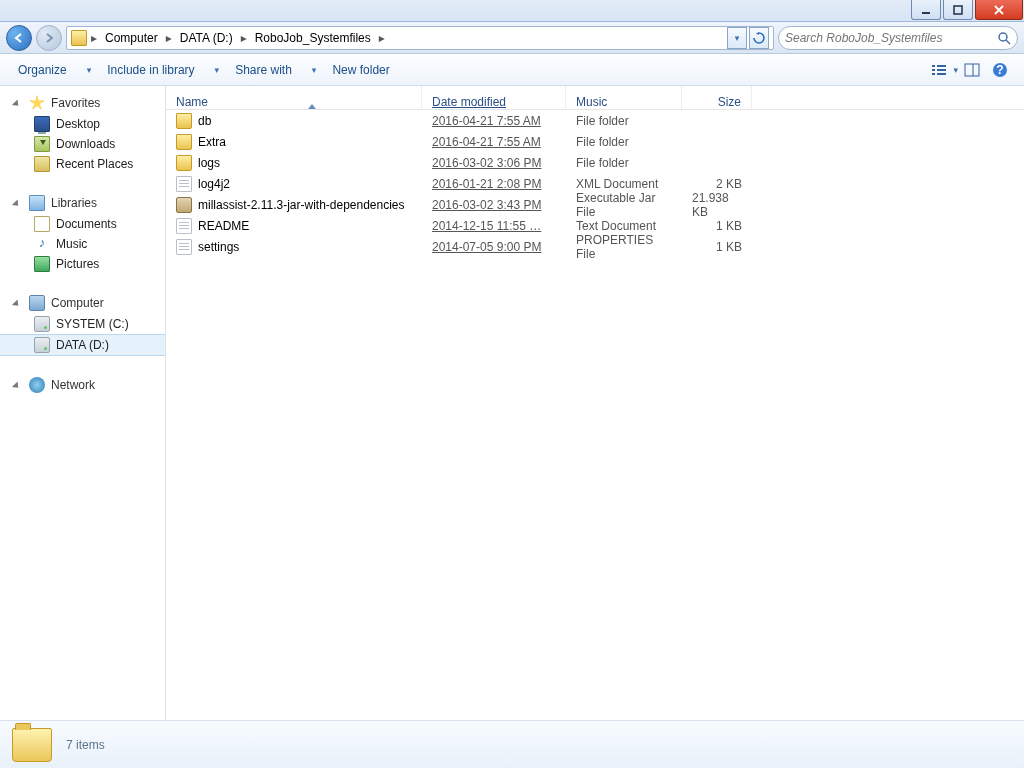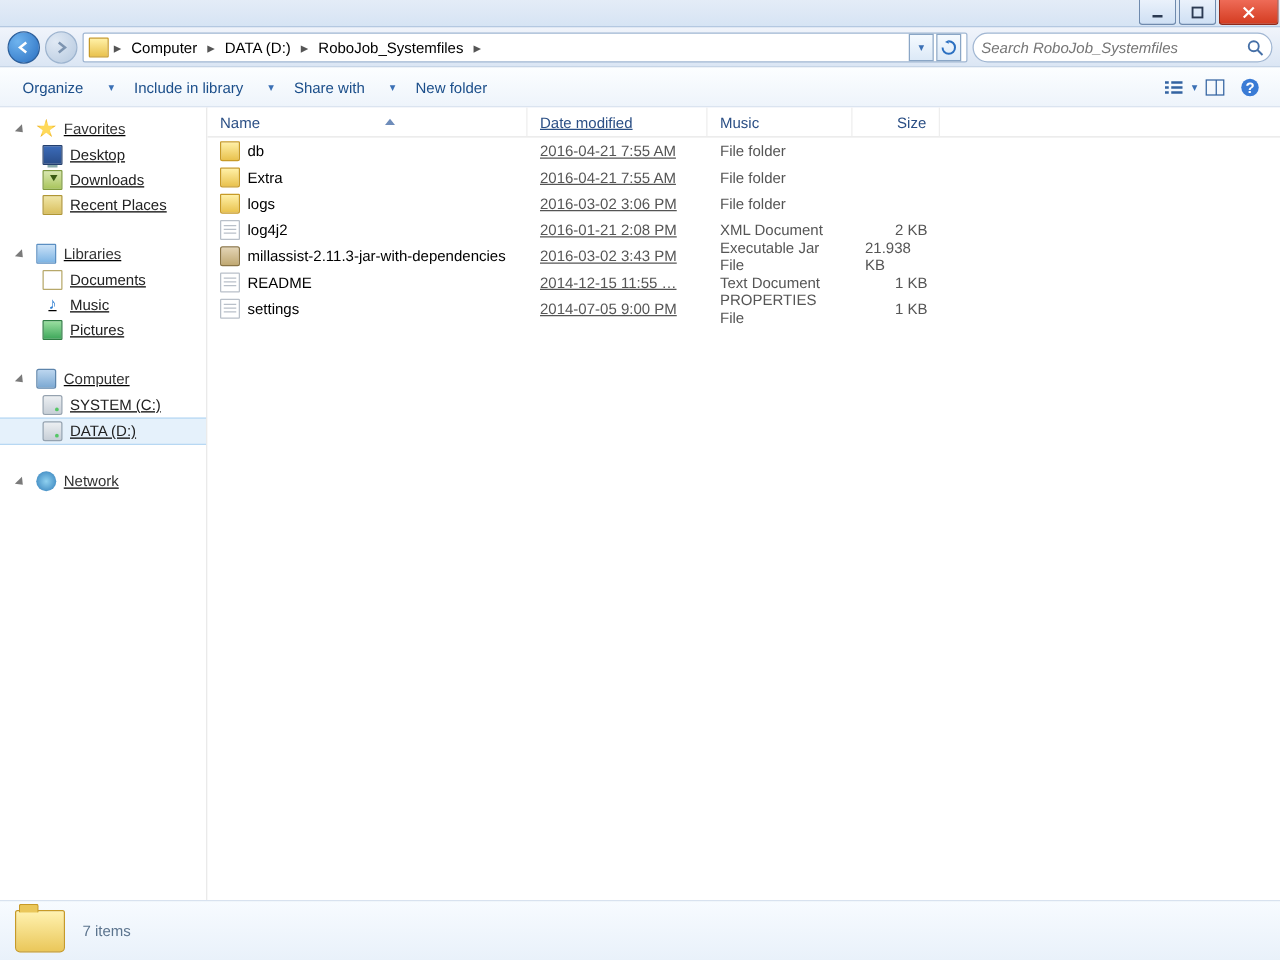--- a/index.html
+++ b/index.html
@@ -26,21 +26,21 @@
 
 
 .toolbar { height: 32px; background: linear-gradient(#fcfeff,#eef4fb); border-bottom:1px solid #d1dceb; display:flex; align-items:center; padding: 0 10px; }
 .toolbar .tb { color:#1b4e8a; padding: 4px 8px; display:flex; align-items:center; gap:20px; cursor:default; }
 .toolbar .tspace { flex:1; }
 .toolbar .iconbtn { width:24px; height:24px; margin:0 2px; display:flex;align-items:center;justify-content:center; color:#3363a1; border:1px solid transparent; border-radius:2px;}
 .dd { font-size:9px; color:#3b70b5; }
 
 
 .main { display:flex; height: calc(768px - 22px - 32px - 32px - 48px); }
-.nav { width: 166px; background:#fff; border-right:1px solid #e3e3e3; padding:6px 0 0 0; overflow:hidden;text-decoration:underline; }
+.nav { width: 166px; background:#fff; border-right:1px solid #e3e3e3; padding:6px 0 0 0; overflow:hidden; }
 .nav .grp { margin-bottom:18px; }
 .nav .hdr { display:flex; align-items:center; gap:6px; padding:3px 8px 3px 14px; color:#333;}
 .nav .hdr .exp { width:9px; height:9px; position:relative; }
 .nav .hdr .exp::before { content:""; position:absolute; left:0; top:1px; border-left:5px solid #7a7a7a; border-top:4px solid transparent; border-bottom:4px solid transparent; transform:rotate(45deg); }
 .nav .item { display:flex; align-items:center; gap:6px; padding:2px 8px 2px 34px; color:#222; }
 .nav .item.sel { background:#e5f1fb; border:1px solid #b7d8f3; border-left:none; border-right:none; }
 .icon { width:16px; height:16px; flex-shrink:0; display:inline-block; }
 .ic-star { background: radial-gradient(circle,#ffd95a 40%,#e6a100 70%); clip-path: polygon(50% 0,61% 35%,98% 35%,68% 57%,79% 91%,50% 70%,21% 91%,32% 57%,2% 35%,39% 35%);}
 .ic-desktop{ background:linear-gradient(#3b6bb9,#2a4e8a); border:1px solid #233f6e; border-radius:1px; position:relative;}
 .ic-desktop::after{content:"";position:absolute;left:3px;right:3px;bottom:-3px;height:2px;background:#8aa;}
@@ -59,21 +59,21 @@
 .ic-drive::after{content:"";position:absolute;right:2px;bottom:2px;width:3px;height:3px;background:#55c766;border-radius:50%;}
 .ic-net{ background:radial-gradient(circle,#8fd1f0,#2f7bb8); border-radius:50%;}
 .ic-folder{ background:linear-gradient(#fff0a6,#e9c24e); border:1px solid #c79a27; border-radius:1px 1px 2px 2px;}
 .ic-xml,.ic-txt,.ic-prop{ background:#fff; border:1px solid #b9c0c9; border-radius:1px; position:relative;}
 .ic-xml::after,.ic-txt::after,.ic-prop::after{content:"";position:absolute;left:2px;right:2px;top:3px;height:1px;background:#b9c0c9;box-shadow:0 3px #b9c0c9,0 6px #b9c0c9;}
 .ic-jar{ background:linear-gradient(#e3d4b5,#c0a872); border:1px solid #8a7445; border-radius:2px;}
 
 
 .files { flex:1; background:#fff; }
 .cols { display:flex; border-bottom:1px solid #e6e6e6; height:24px; align-items:center; color:#2b4f85; }
-.cols .c { padding:0 10px; border-right:1px solid #eee; height:100%; display:flex; align-items:center; gap:4px; cursor:default; }
+.cols .c { padding:0 10px; border-right:1px solid #eee; height:100%; display:flex; align-items:flex-end; gap:4px; cursor:default; }
 .c-name{ width:256px;} .c-date{ width:144px;text-decoration:underline;} .c-type{ width:116px;} .c-size{ width:70px; justify-content:flex-end;}
 .sortarrow{ width:0;height:0;border-left:4px solid transparent;border-right:4px solid transparent;border-bottom:5px solid #6e8cba; margin:0 auto;}
 .rows { }
 .row { display:flex; align-items:center; height:21px; padding-left:0; }
 .row .c { padding:0 10px; display:flex; align-items:center; gap:6px; }
 .row .c-name{ color:#000;} .row .c-date,.row .c-type,.row .c-size{ color:#555;}
 .row .c-size{ justify-content:flex-end; }
 
 
 .status { height:48px; border-top:1px solid #d8e2ef; background:linear-gradient(#f7fbff,#e9f1fa); display:flex; align-items:center; padding:0 12px; gap:14px; }

